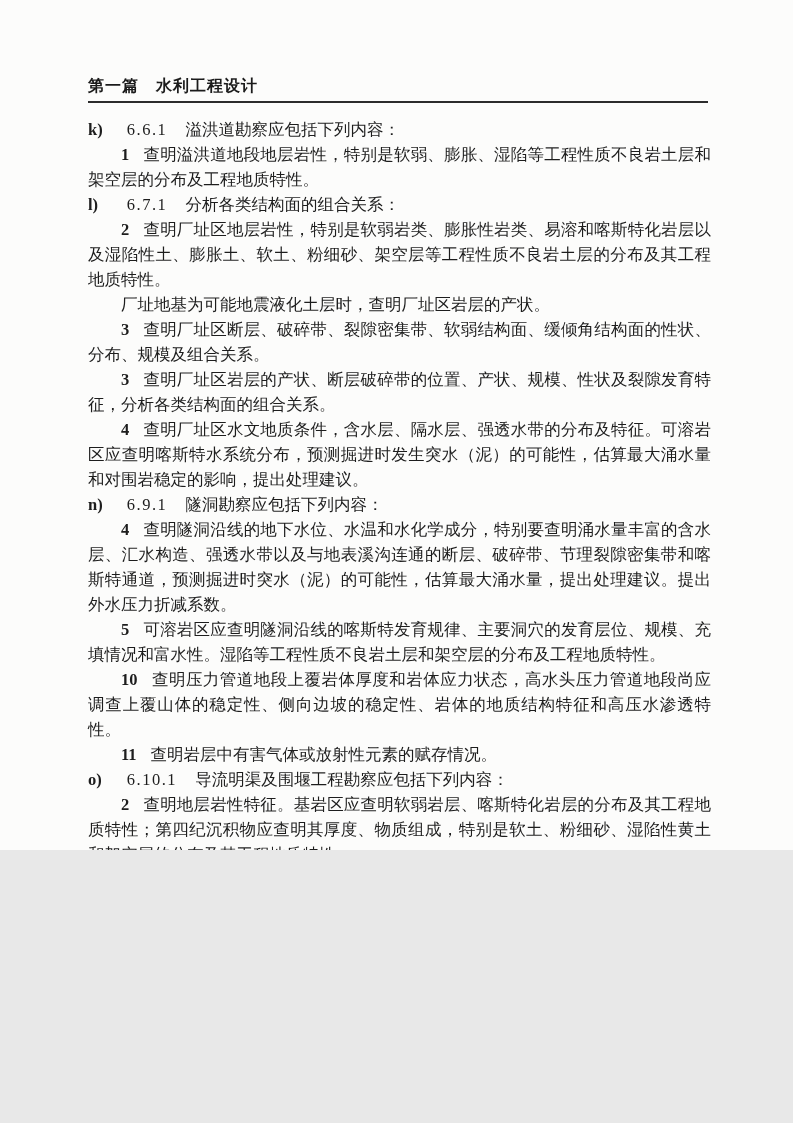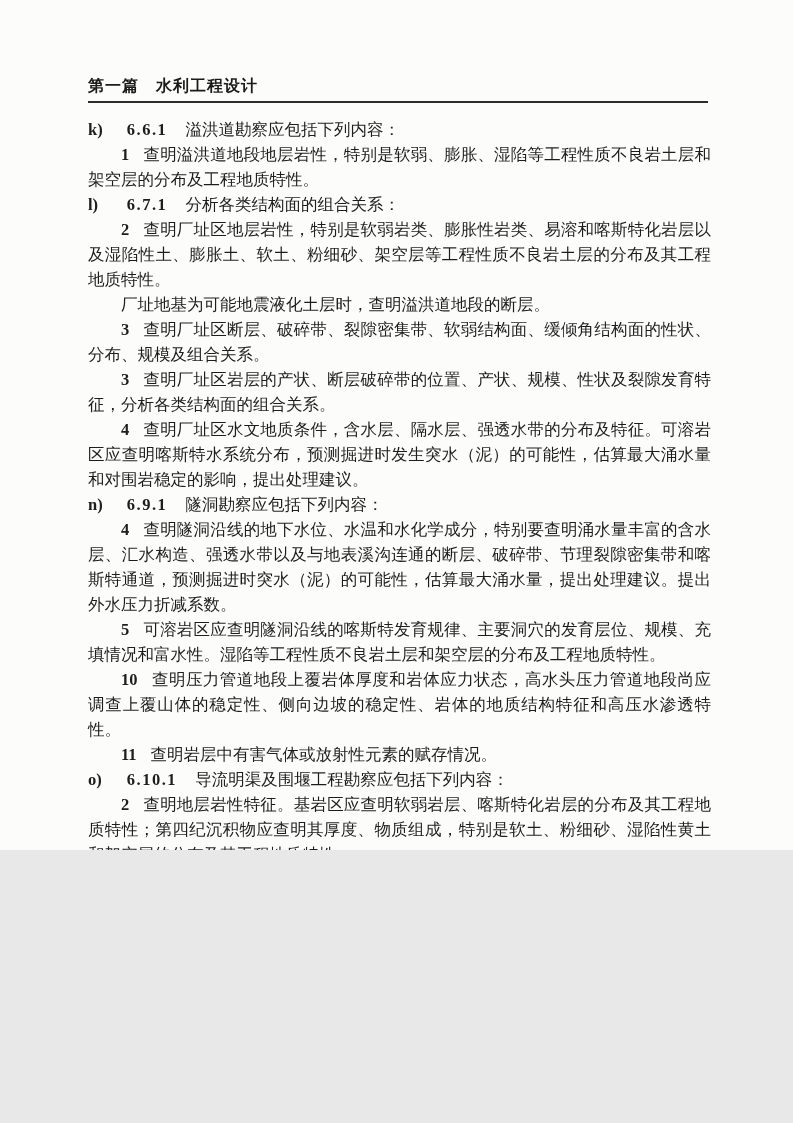--- a/index.html
+++ b/index.html
@@ -51,21 +51,21 @@
   }
   .para.item, .para.plain {
     text-indent: 2em;
   }
   .label {
     font-weight: bold;
     display: inline-block;
     width: 2.35em;
   }
   .secnum {
-    font-weight: bold;
+    font-weight: normal;
     letter-spacing: 1.5px;
     margin-right: 1.1em;
   }
   .itemnum {
     font-weight: bold;
     margin-right: 0.85em;
   }
   .page-footer {
     position: absolute;
     top: 1013px;
@@ -86,21 +86,21 @@
   <div class="doc-body" id="doc-body">
   <p class="para section"><span class="label">k)</span><span class="secnum">6.6.1</span><span class="txt">溢洪道勘察应包括下列内容：</span></p>
 
   <p class="para item"><span class="itemnum">1</span><span class="txt">查明溢洪道地段地层岩性，特别是软弱、膨胀、湿陷等工程性质不良岩土层和架空层的分布及工程地质特性。</span></p>
 
 
   <p class="para section"><span class="label">l)</span><span class="secnum">6.7.1</span><span class="txt">分析各类结构面的组合关系：</span></p>
 
   <p class="para item"><span class="itemnum">2</span><span class="txt">查明厂址区地层岩性，特别是软弱岩类、膨胀性岩类、易溶和喀斯特化岩层以及湿陷性土、膨胀土、软土、粉细砂、架空层等工程性质不良岩土层的分布及其工程地质特性。</span></p>
 
-  <p class="para plain"><span class="txt">厂址地基为可能地震液化土层时，查明溢洪道地段的断层。</span></p>
+  <p class="para plain"><span class="txt">厂址地基为可能地震液化土层时，查明厂址区岩层的产状。</span></p>
 
   <p class="para item"><span class="itemnum">3</span><span class="txt">查明厂址区断层、破碎带、裂隙密集带、软弱结构面、缓倾角结构面的性状、分布、规模及组合关系。</span></p>
 
 
   <p class="para item"><span class="itemnum">3</span><span class="txt">查明厂址区岩层的产状、断层破碎带的位置、产状、规模、性状及裂隙发育特征，分析各类结构面的组合关系。</span></p>
 
   <p class="para item"><span class="itemnum">4</span><span class="txt">查明厂址区水文地质条件，含水层、隔水层、强透水带的分布及特征。可溶岩区应查明喀斯特水系统分布，预测掘进时发生突水（泥）的可能性，估算最大涌水量和对围岩稳定的影响，提出处理建议。</span></p>
 
 
   <p class="para section"><span class="label">n)</span><span class="secnum">6.9.1</span><span class="txt">隧洞勘察应包括下列内容：</span></p>

